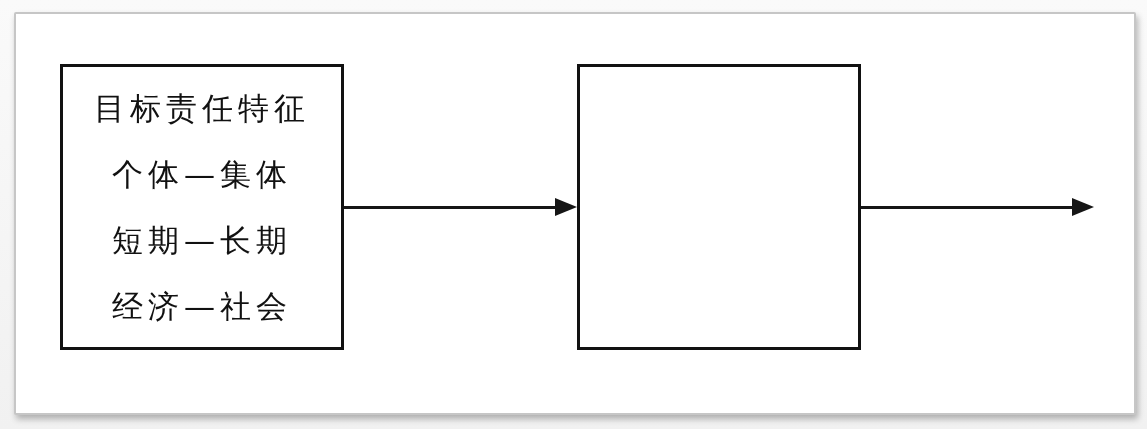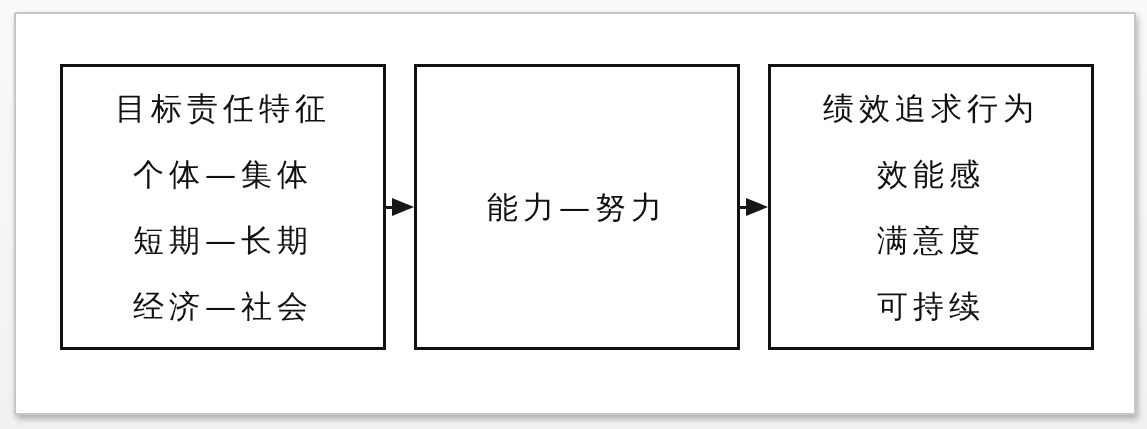--- a/index.html
+++ b/index.html
@@ -28,21 +28,21 @@
     border-radius: 2px;
     box-shadow: 2px 4px 6px rgba(0,0,0,0.28);
     box-sizing: border-box;
   }
   .flow {
     display: flex;
     align-items: center;
     margin: 50px 40px 0 44px;
   }
   .node {
-    width: 326px;
+    width: 284px;
     height: 286px;
     box-sizing: border-box;
     border: 3px solid #111111;
     background: #ffffff;
     flex: 0 0 auto;
     display: flex;
     flex-direction: column;
     justify-content: space-around;
     align-items: center;
     padding: 8px 0;
@@ -88,30 +88,23 @@
         <div class="line">短期—长期</div>
         <div class="line">经济—社会</div>
       </div>
 
       <div class="arrow">
         <div class="arrow-shaft"></div>
         <div class="arrow-head"></div>
       </div>
 
       <div class="node">
-        <div class="line">能力—努力</div>
       </div>
 
       <div class="arrow">
         <div class="arrow-shaft"></div>
         <div class="arrow-head"></div>
       </div>
 
-      <div class="node">
-        <div class="line">绩效追求行为</div>
-        <div class="line">效能感</div>
-        <div class="line">满意度</div>
-        <div class="line">可持续</div>
-      </div>
 
     </div>
   </div>
 </div>
 
 </body></html>

